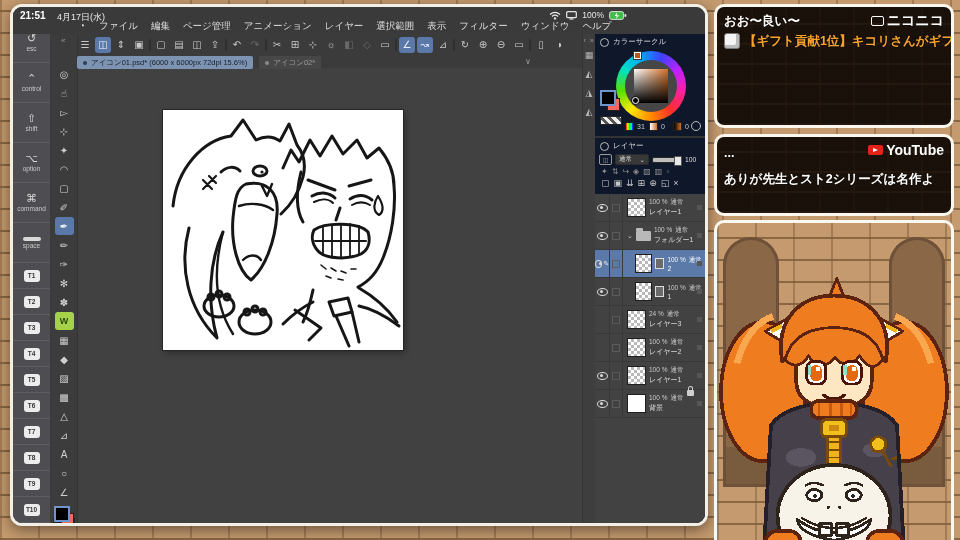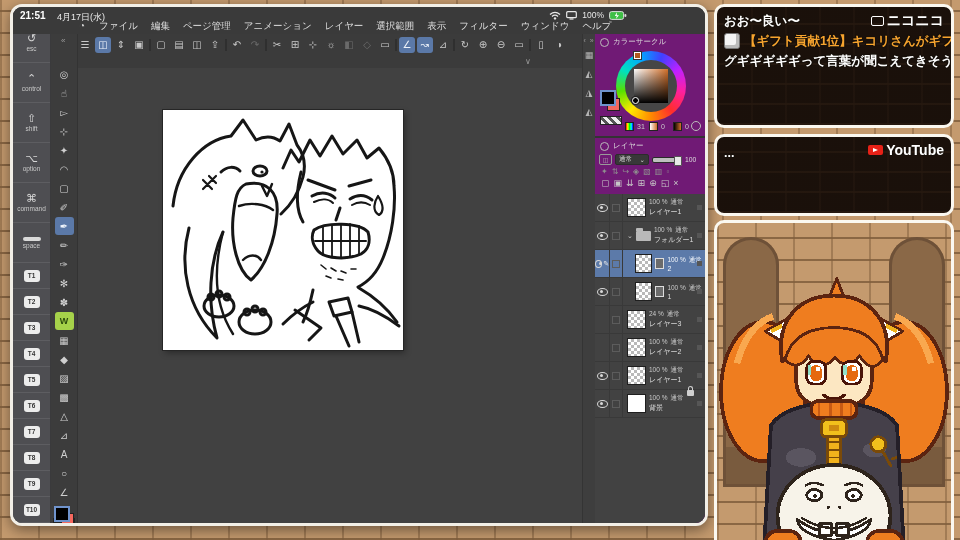--- a/index.html
+++ b/index.html
@@ -53,21 +53,21 @@
   .zig{width:20px;height:7px;margin-top:3px;background:repeating-linear-gradient(45deg,#eee 0 3px,#555 3px 6px);border:1px solid #222}
   
   .canvasarea{position:absolute;left:65px;top:61px;width:504px;bottom:0;background:#414141;z-index:1}
   .canvas{position:absolute;left:85px;top:42px;width:240px;height:240px;background:#fff;outline:1px solid #262626;box-shadow:2px 3px 6px rgba(0,0,0,.35)}
   .canvas svg{width:100%;height:100%;display:block}
   
   .dock{position:absolute;left:569px;top:27px;bottom:0;width:13px;background:#3e3e3e;border-left:1px solid #343434;z-index:4;display:flex;flex-direction:column;align-items:center;padding-top:3px;box-sizing:border-box}
   .dockarrows{color:#9a9a9a;font-size:7px;margin-bottom:6px;letter-spacing:1px}
   .dicon{color:#b5b5b5;font-size:9px;margin-bottom:9px}
   
-  .panels{position:absolute;left:582px;top:27px;right:0;bottom:0;background:#701a75;z-index:4}
+  .panels{position:absolute;left:582px;top:27px;right:0;bottom:0;background:#0f172a;z-index:4}
   .phead{display:flex;align-items:center;gap:4px;padding:3px 5px 2px}
   .phead .pico{width:7px;height:7px;border:1px solid #bbb;border-radius:50%}
   .phead .ptitle{font-size:7.5px;color:#ddd;white-space:nowrap}
   
   .colorpanel{position:absolute;left:0;top:0;right:0;height:102px;border-bottom:2px solid #333}
   .ring{position:absolute;left:21px;top:17px;width:70px;height:70px;border-radius:50%;background:conic-gradient(from 140deg,#ff2d2d,#ff8a00,#ffe800,#58e000,#00e0c0,#00a8ff,#4040ff,#c020ff,#ff20a0,#ff2d2d)}
   .hole{position:absolute;left:9px;top:9px;width:52px;height:52px;border-radius:50%;background:#464646}
   .sv{position:absolute;left:18px;top:18px;width:34px;height:34px;background:linear-gradient(to top,#000,rgba(0,0,0,0)),linear-gradient(to right,#fff,#d2702a)}
   .huemark{position:absolute;left:27px;top:-1px;width:5px;height:5px;background:#b05a1e;border:1.5px solid #fff;box-shadow:0 0 0 1px #333}
   .svmark{position:absolute;left:16px;top:46px;width:5px;height:5px;border-radius:50%;border:1.5px solid #fff;box-shadow:0 0 0 1px #222;background:#000}
@@ -225,20 +225,30 @@
         <span class="cbi sep"></span>
         <span class="cbi">↻</span>
         <span class="cbi">⊕</span>
         <span class="cbi">⊖</span>
         <span class="cbi">▭</span>
         <span class="cbi sep"></span>
         <span class="cbi">▯</span>
         <span class="cbi">◑</span>
       </div>
 
+    <div class="tabbar">
+      <div class="tab active">
+        <span class="dot"></span>
+        <span>アイコン01.psd* (6000 x 6000px 72dpi 15.6%)</span>
+      </div>
+      <div class="tab inactive">
+        <span class="dot"></span>
+        <span>アイコン02*</span>
+      </div>
+    </div>
     <span class="tabmore">∨</span>
 
     <div class="keypad">
 
         <div class="kcell mod">
           <span class="kglyph">↺</span>
 
           <span class="klabel">esc</span>
         </div>
 
@@ -718,39 +728,38 @@
           <span class="ctext">おお〜良い〜</span>
         </div>
 
 
 
         <div class="cline gift">
           <span class="gifticon on"></span>
           <span class="ctext">【ギフト貢献1位】キコリさんがギフ</span>
         </div>
 
-        <div class="cline">
-
-          <span class="ctext">グギギギギギって言葉が聞こえてきそう</span>
-        </div>
       </div>
   </div>
 
   <div class="obox dark yt">
     <div class="brand">
       <span class="ytchip"></span>
       <span class="brandtxt">YouTube</span>
     </div>
     <div class="msgs">
 
         <div class="cline">
           <span class="ctext">...</span>
         </div>
 
 
+        <div class="cline">
+          <span class="ctext">ありが先生とスト2シリーズは名作よ</span>
+        </div>
       </div>
   </div>
 
   <div class="obox bricks charbox">
     <div class="arch l"></div>
     <div class="arch r"></div>
     <svg viewBox="0 0 250 340" shape-rendering="crispEdges">
       <g stroke="#5c2410" stroke-width="4" stroke-linejoin="round">
 
         <ellipse cx="50" cy="160" rx="45" ry="74" fill="#ef7d1f"></ellipse>

